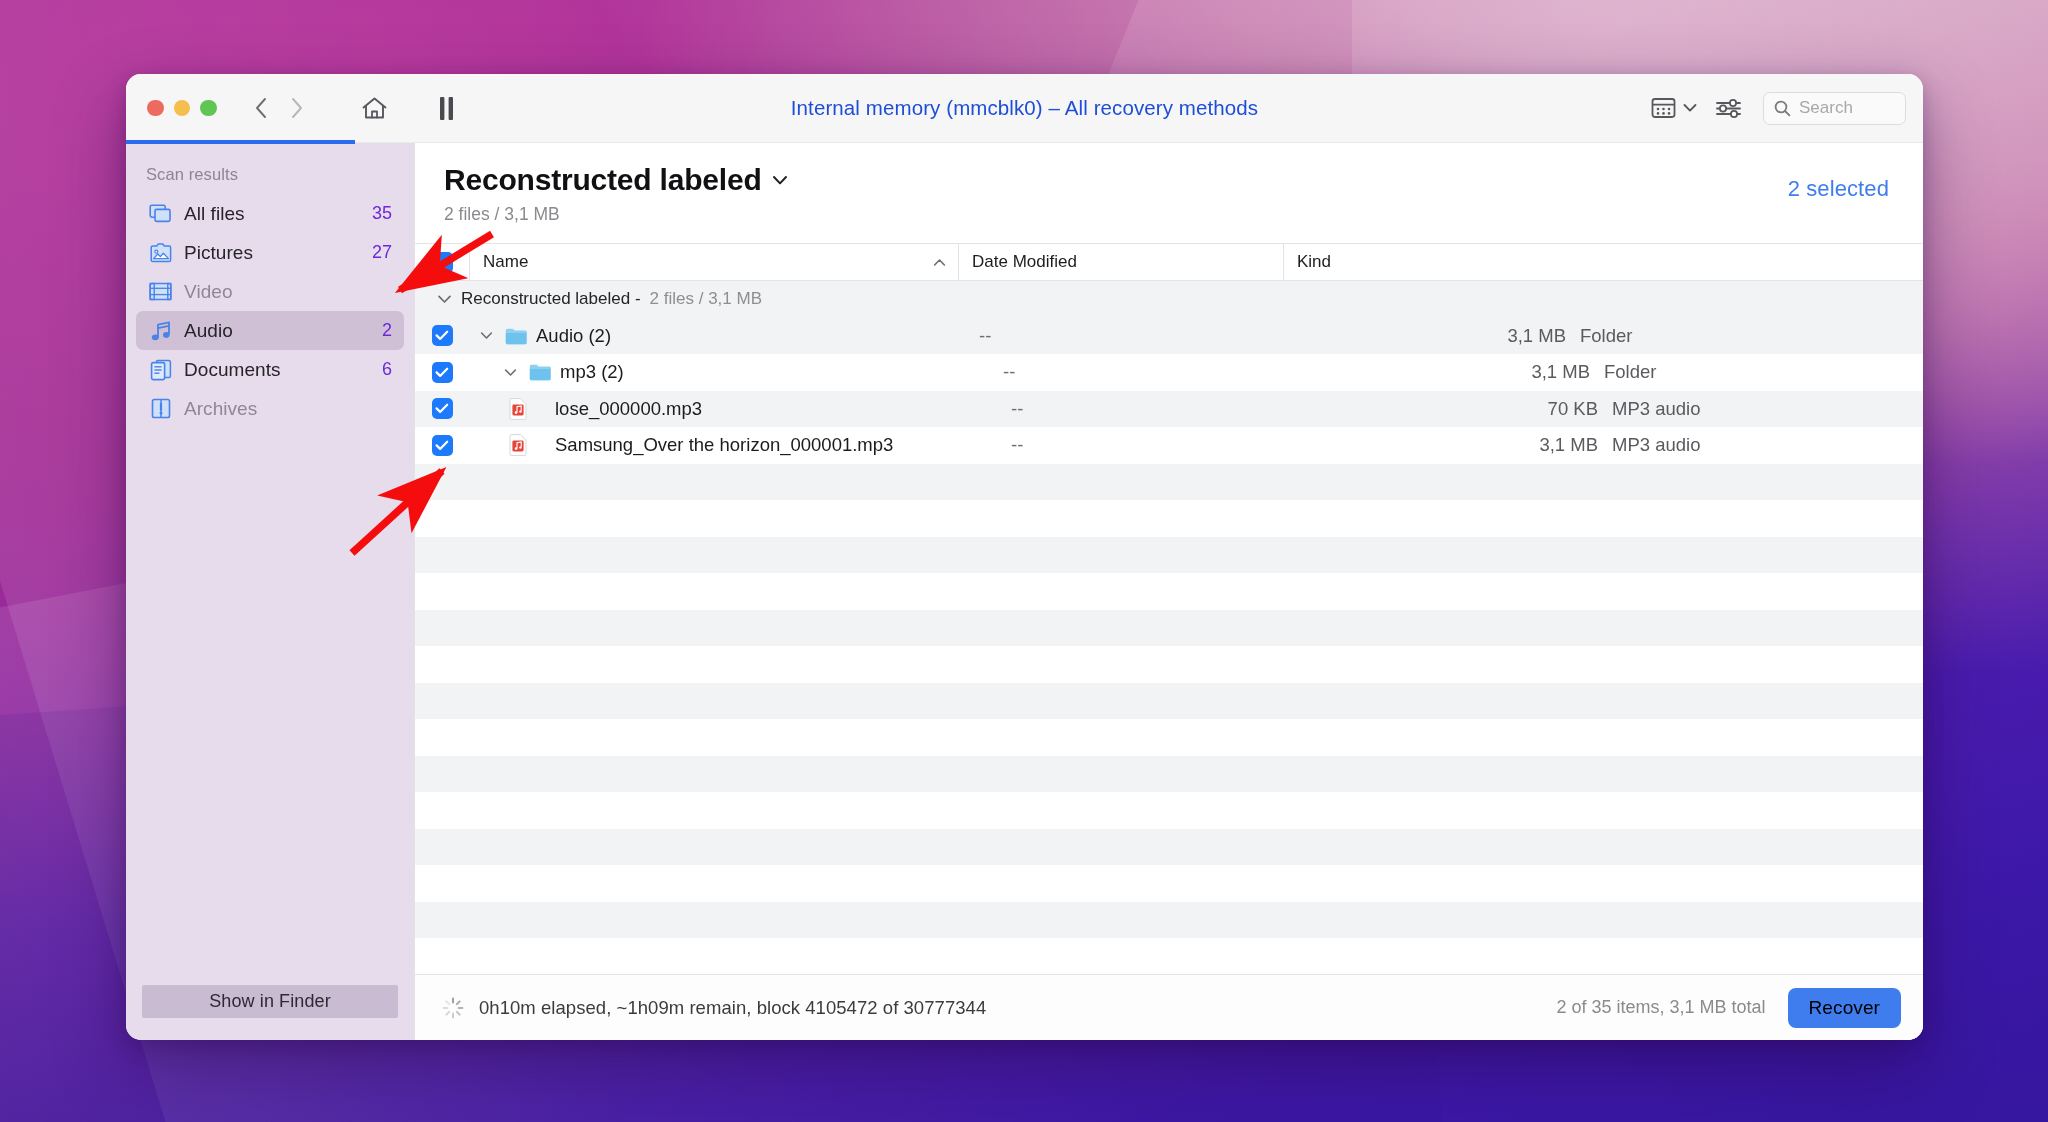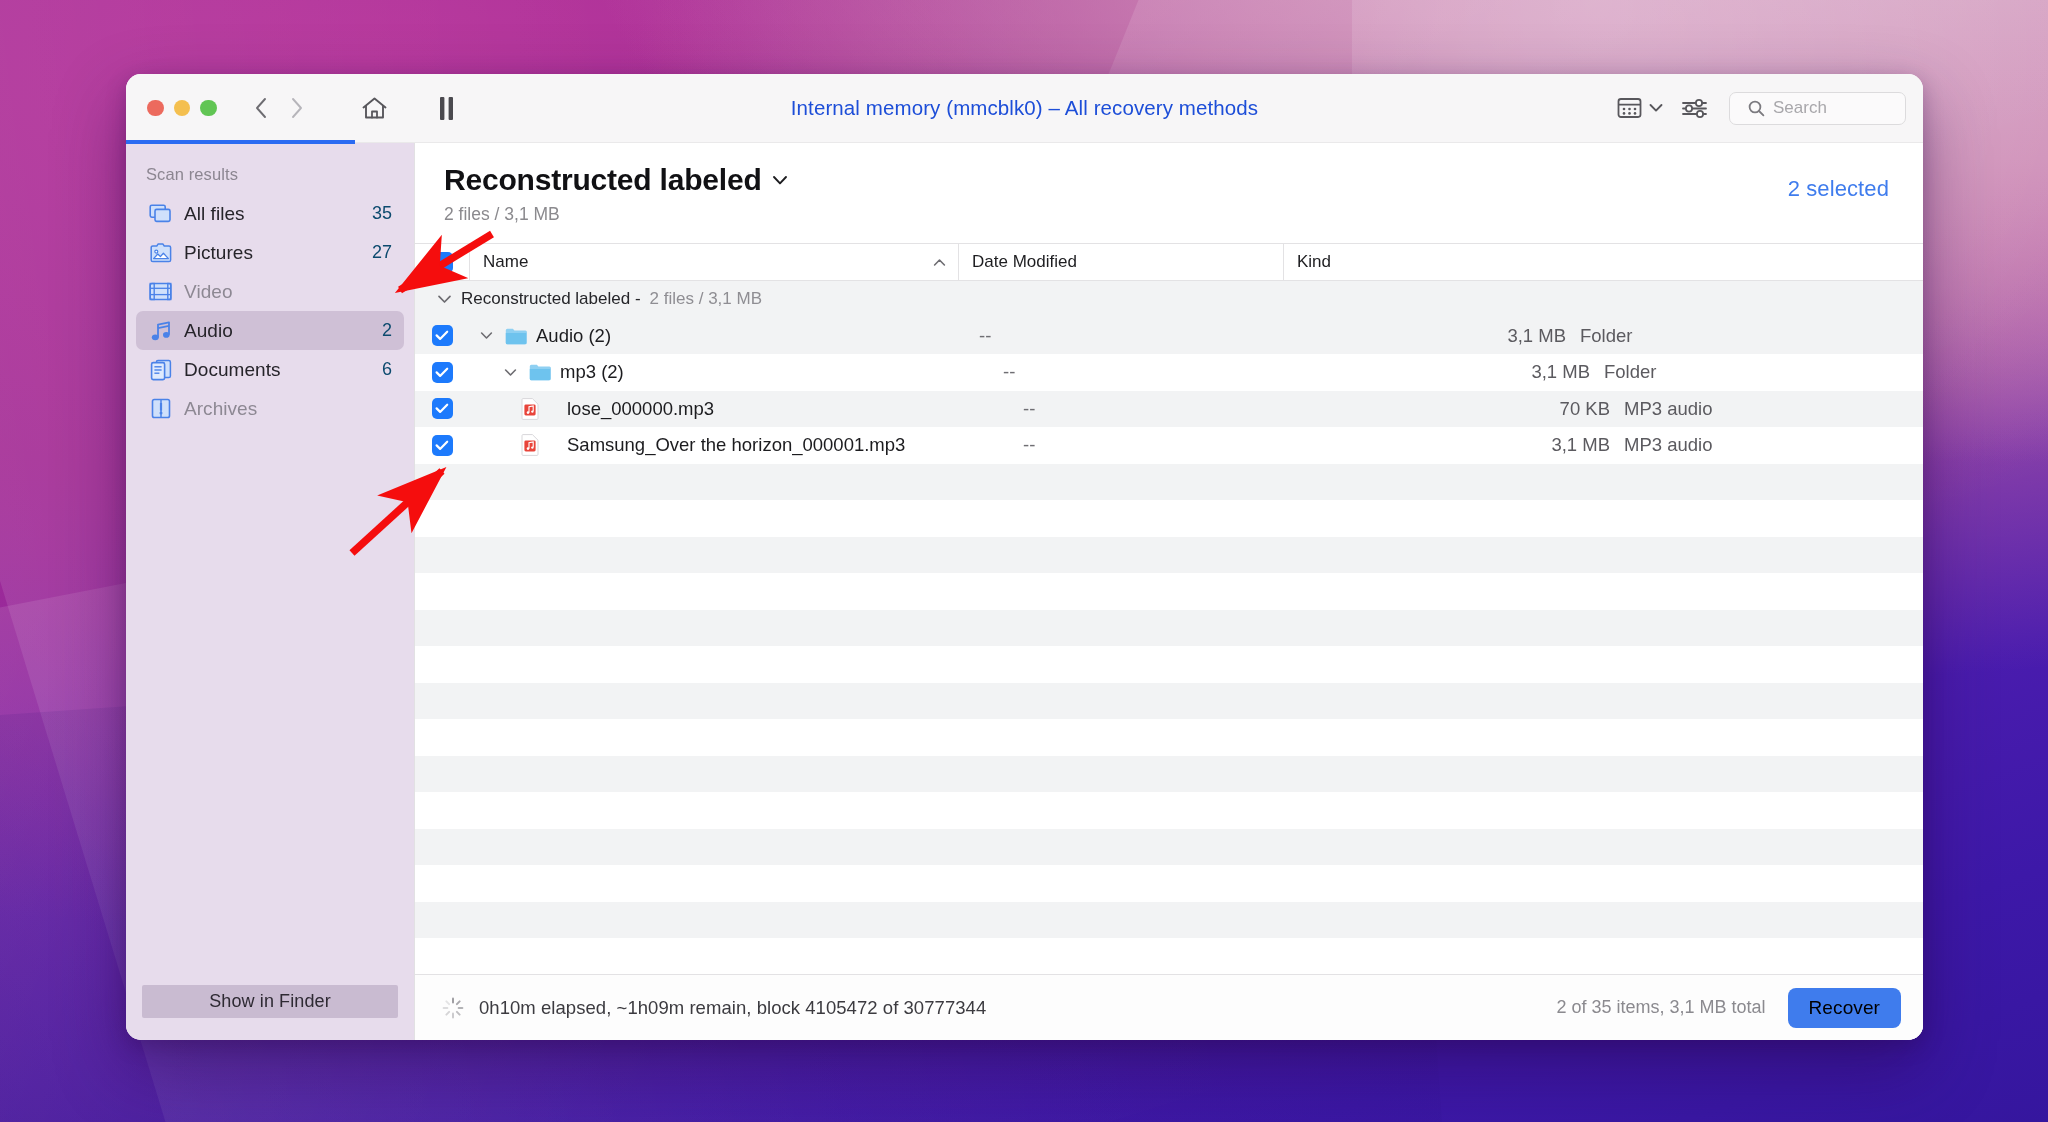--- a/index.html
+++ b/index.html
@@ -123,27 +123,27 @@
 
   .tb-right {
     margin-left: auto;
     display: flex;
     align-items: center;
     gap: 4px;
     z-index: 2;
   }
   .viewmode { display: flex; align-items: center; gap: 7px; padding: 0 6px; }
   .search-box {
-    width: 177px; height: 33px;
+    width: 143px; height: 33px;
     border: 1px solid #dcdbdd;
     border-radius: 7px;
     background: #fbfafb;
     display: flex; align-items: center;
     gap: 8px;
-    padding: 0 18px;
+    padding: 0 10px;
     margin-left: 10px;
   }
   .search-ph { font-size: 17px; color: #a8a7ab; }
 
   
   .progressline {
     position: absolute;
     left: 0; bottom: -2px;
     width: 229px; height: 4px;
     background: #2b6bf2;
@@ -174,21 +174,21 @@
     display: flex;
     align-items: center;
     padding: 0 12px 0 13px;
     border-radius: 7px;
     gap: 12px;
   }
   .sb-item.selected { background: #cfc0d6; }
   .sb-ico { width: 23px; height: 23px; display: flex; align-items: center; justify-content: center; flex: 0 0 23px; }
   .sb-label { font-size: 19px; color: #26242a; flex: 1; letter-spacing: .05px; }
   .sb-item.dim .sb-label { color: #8d8893; }
-  .sb-count { font-size: 18px; color: #0c4a6e; }
+  .sb-count { font-size: 18px; color: #6d28d9; }
 
   .sb-footer { margin-top: auto; padding: 16px 16px 22px; }
   .finder-btn {
     width: 100%; height: 33px;
     background: #c9bbd1;
     border: none;
     border-radius: 2px;
     font-family: inherit;
     font-size: 18px;
     color: #2e2a33;
@@ -277,21 +277,21 @@
   .c-chk  { width: 54px; justify-content: center; flex: 0 0 54px; }
   .c-name { width: 489px; flex: 0 0 489px; display: flex; align-items: center; gap: 9px; overflow: hidden; }
   .c-date { width: 325px; flex: 0 0 325px; padding-left: 13px; color: #6f6e73; }
   .c-size { width: 289px; flex: 0 0 289px; justify-content: flex-end; padding-right: 14px; color: #5b5a5f; }
   .c-kind { flex: 1; color: #5b5a5f; }
   .fname { white-space: nowrap; overflow: hidden; text-overflow: ellipsis; }
 
   .twisty { width: 19px; display: flex; align-items: center; justify-content: center; flex: 0 0 19px; }
   .indent-0 { margin-left: 8px; }
   .indent-1 { margin-left: 32px; }
-  .indent-2 { margin-left: 52px; gap: 28px; }
+  .indent-2 { margin-left: 40px; gap: 28px; }
 
   .chk {
     width: 21px; height: 21px;
     border-radius: 5px;
     background: #1d7afc;
     display: flex; align-items: center; justify-content: center;
   }
 
   .folder-ico { width: 22px; height: 18px; flex: 0 0 22px; }
   .mp3-ico { width: 18px; height: 22px; flex: 0 0 18px; }

